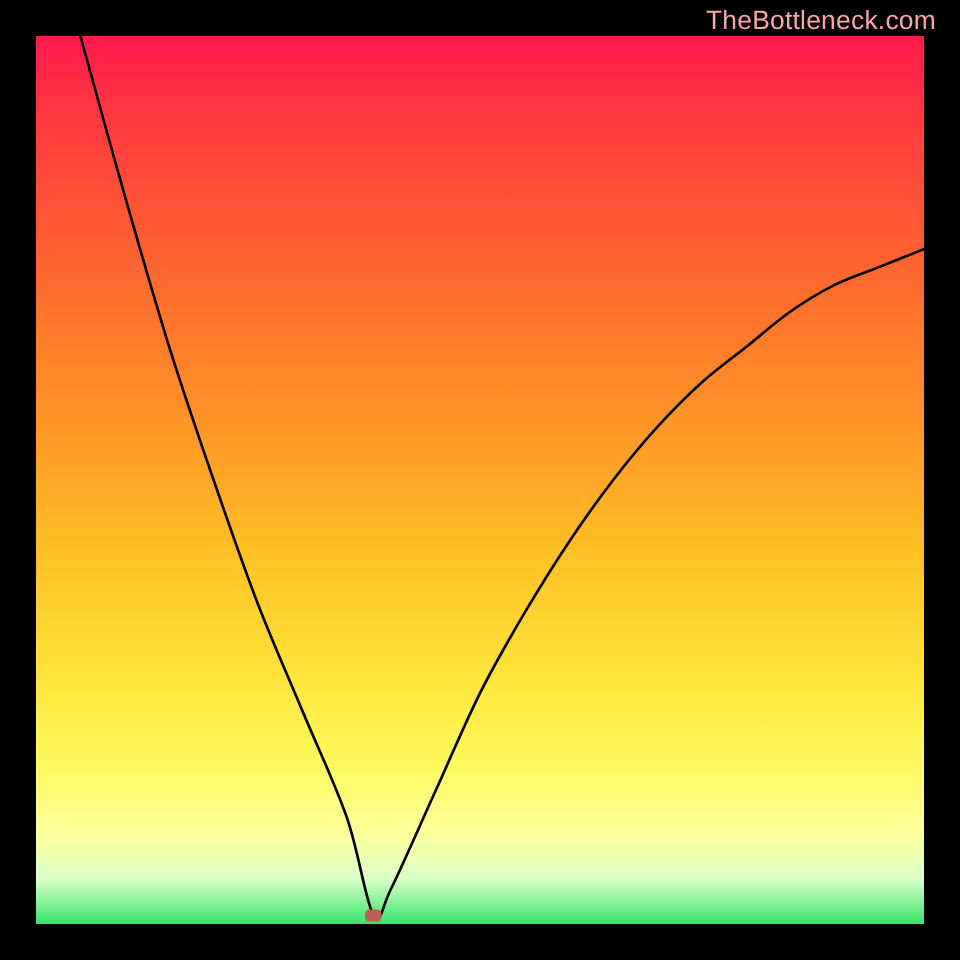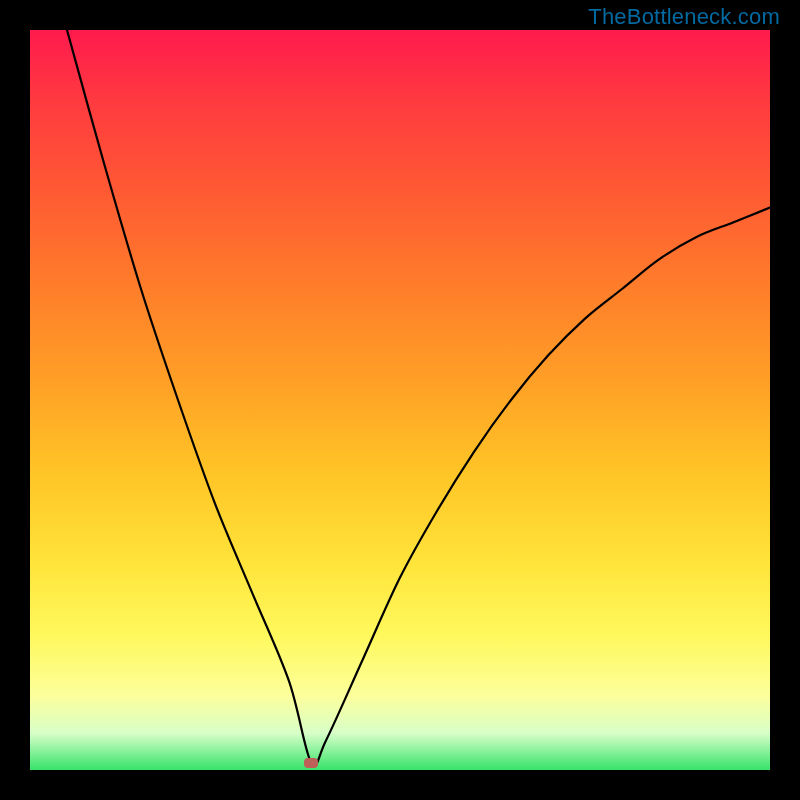--- a/index.html
+++ b/index.html
@@ -14,21 +14,21 @@
   .frame {
     position: relative;
     width: 800px;
     height: 800px;
     background: #000;
   }
   .watermark {
     position: absolute;
     top: 4px;
     right: 20px;
-    color: #0369a1;
+    color: #fca5a5;
     font-size: 22px;
     font-weight: 500;
     letter-spacing: 0.2px;
     z-index: 10;
   }
   .plot {
     position: absolute;
     left: 30px;
     top: 30px;
     width: 740px;

